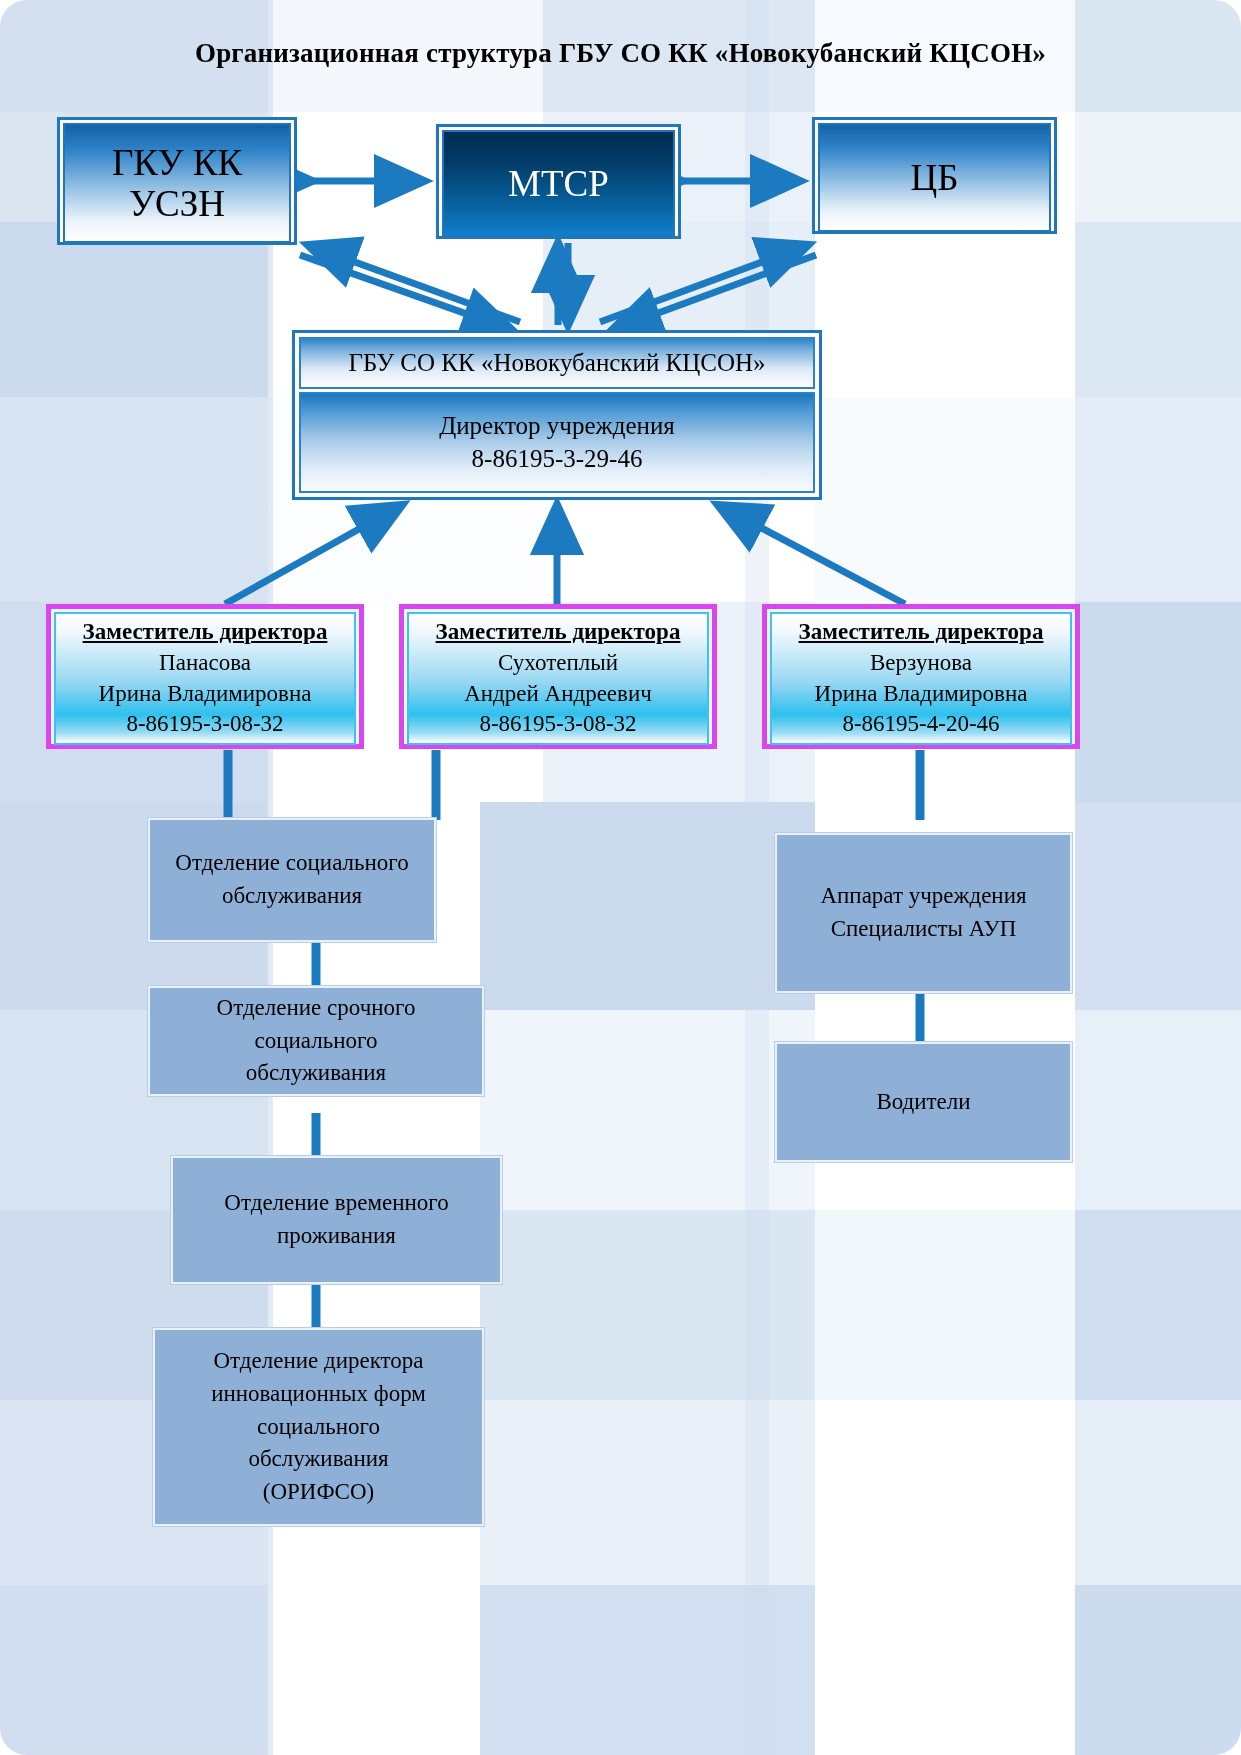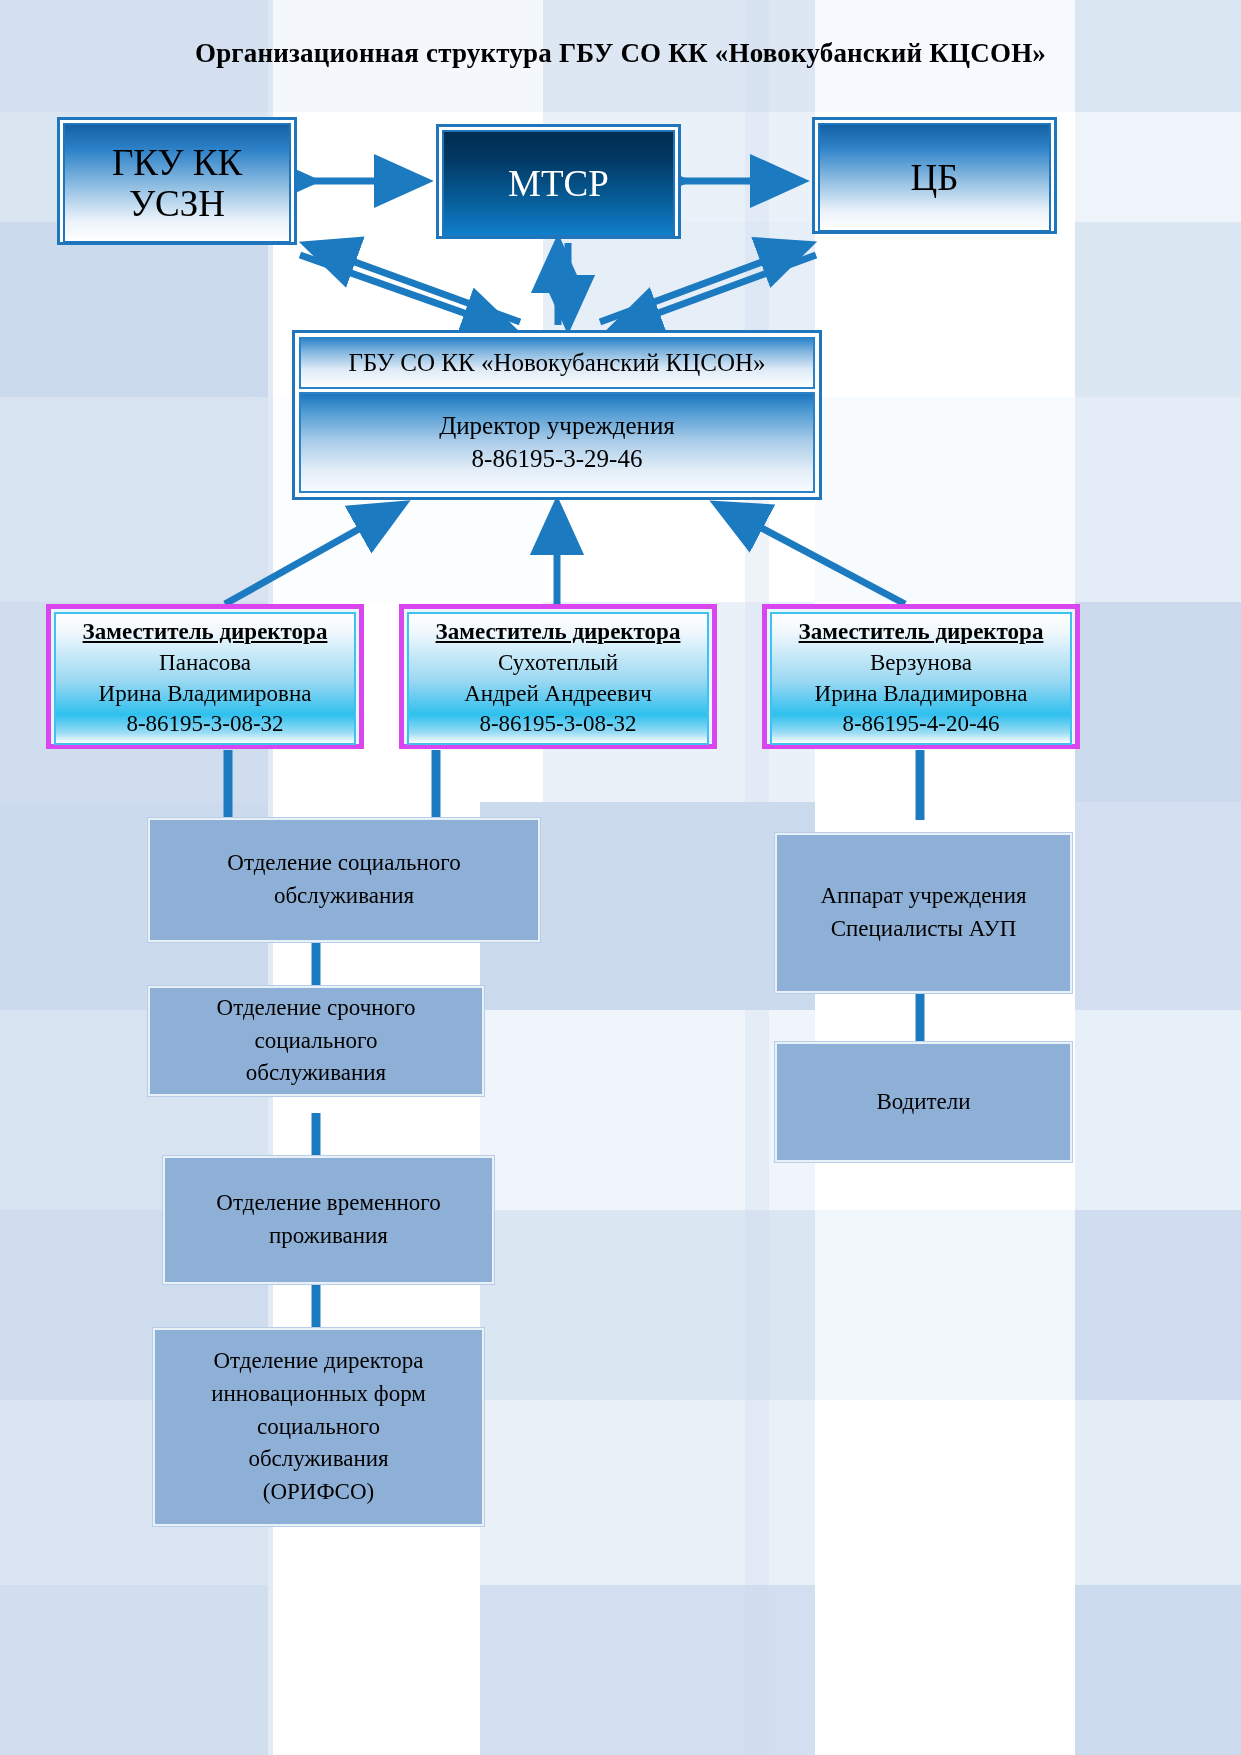--- a/index.html
+++ b/index.html
@@ -3,21 +3,21 @@
 <meta charset="utf-8">
 <title>Org chart</title>
 <style>
   html,body{margin:0;padding:0;}
   body{
     width:1241px;height:1755px;
     font-family:"Liberation Serif", serif;
     background:#ffffff;
     overflow:hidden;
   }
-  #stage{position:relative;width:1241px;height:1755px;overflow:hidden;}
+  #stage{position:relative;width:1241px;height:1755px;overflow:hidden;border-radius:27px;}
 
   
   #bg{position:absolute;inset:0;z-index:0;background:#ffffff;}
   .bgblk{position:absolute;}
   #bgshade{
     position:absolute;inset:0;
     background:
       linear-gradient(90deg, rgba(203,217,236,.55) 0 22%, rgba(255,255,255,0) 22% 30%,
         rgba(255,255,255,0) 30% 60%, rgba(203,217,236,.30) 60% 62%, rgba(255,255,255,0) 62% 100%);
     pointer-events:none;
@@ -233,36 +233,36 @@
 
   <div class="node deputy" style="left:762px;top:604px;width:318px;height:145px;">
     <div class="inner">
       <div class="ttl">Заместитель директора</div>
       <div>Верзунова</div>
       <div>Ирина Владимировна</div>
       <div>8-86195-4-20-46</div>
     </div>
   </div>
 
-  <div class="node dept" style="left:148px;top:818px;width:392px;height:124px;">
+  <div class="node dept" style="left:148px;top:818px;width:288px;height:124px;">
     <div>
       <div>Отделение социального</div>
       <div>обслуживания</div>
     </div>
   </div>
 
   <div class="node dept" style="left:148px;top:986px;width:336px;height:110px;">
     <div>
       <div>Отделение срочного</div>
       <div>социального</div>
       <div>обслуживания</div>
     </div>
   </div>
 
-  <div class="node dept" style="left:163px;top:1156px;width:331px;height:128px;">
+  <div class="node dept" style="left:171px;top:1156px;width:331px;height:128px;">
     <div>
       <div>Отделение временного</div>
       <div>проживания</div>
     </div>
   </div>
 
   <div class="node dept" style="left:153px;top:1328px;width:331px;height:198px;">
     <div>
       <div>Отделение директора</div>
       <div>инновационных форм</div>

